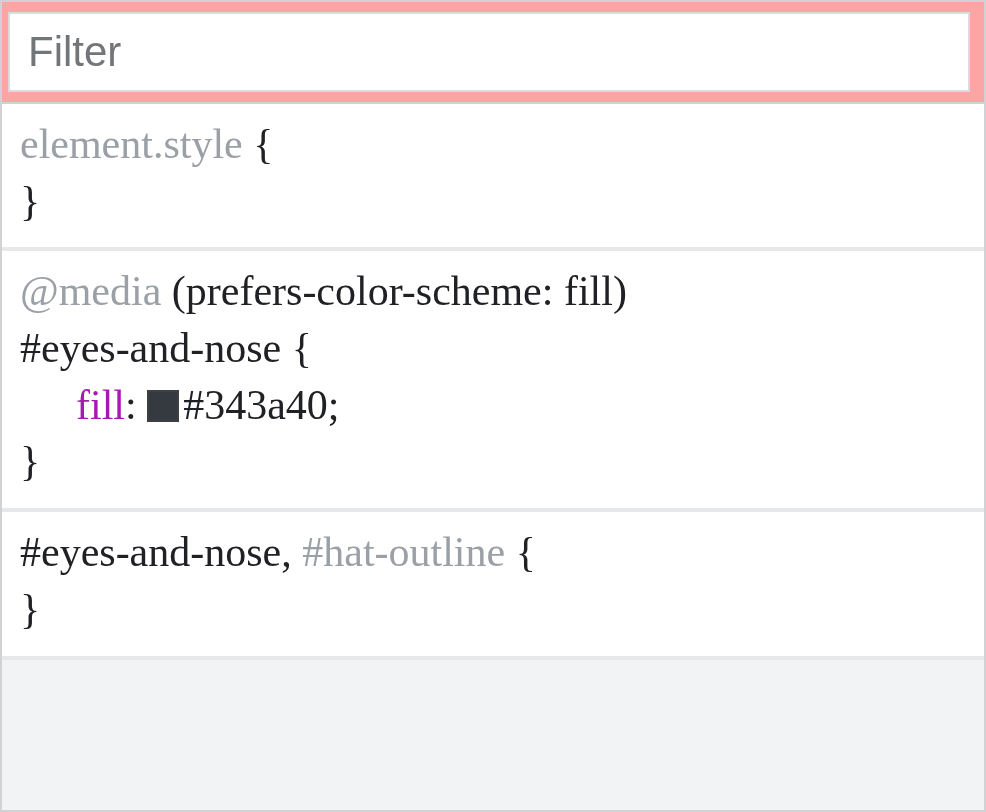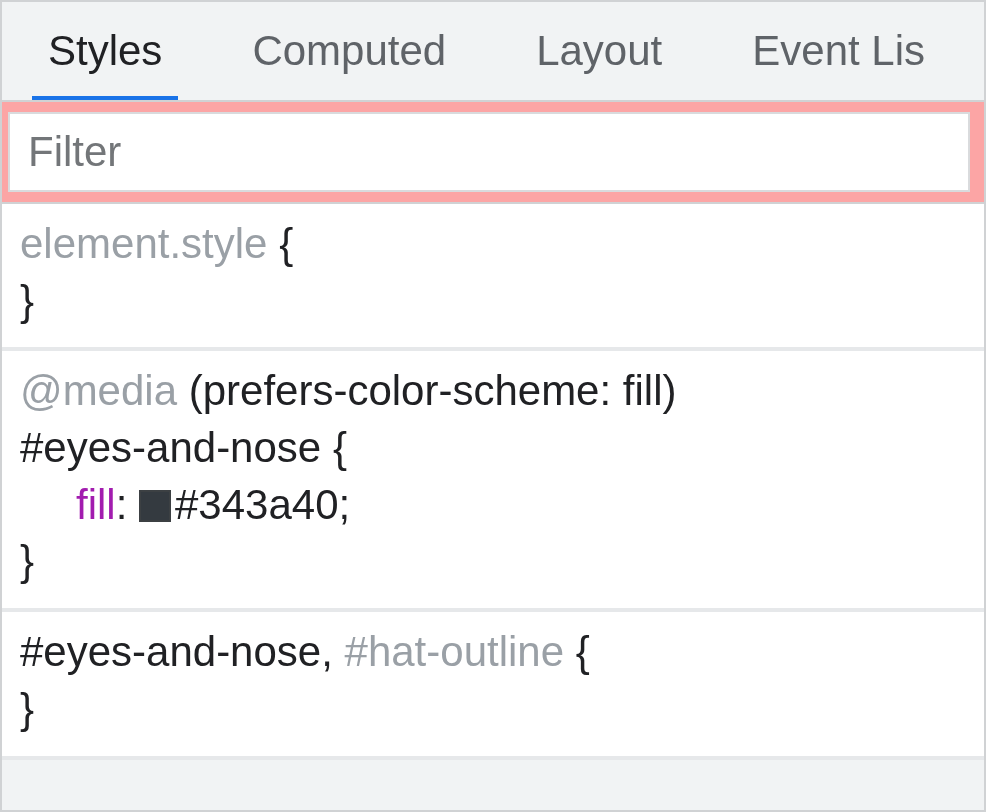--- a/index.html
+++ b/index.html
@@ -67,47 +67,41 @@
   }
   .rule-block {
     background: #ffffff;
     border-bottom: 4px solid #e6e8ea;
     padding: 12px 18px 18px 18px;
     font-family: ui-monospace, SFMono-Regular, Menlo, Consolas, monospace;
     font-size: 42px;
     line-height: 1.35;
     color: #202124;
   }
-  .mono { font-family: Liberation Sans, sans-serif; }
+  .mono { font-family: Liberation Serif, serif; }
   .dim { color: #9aa0a6; }
   .prop { color: #a21caf; }
   .decl { padding-left: 56px; }
   .swatch {
     display: inline-block;
     width: 32px;
     height: 32px;
     border: 2px solid #3c4043;
     vertical-align: -3px;
     margin-right: 4px;
   }
   .overridden { text-decoration: line-through; }
   .brace { color: #202124; }
   .comma { color: #202124; }
 </style>
 </head>
 <body>
 
 <div class="panel">
 
-  <div class="tabbar">
-    <div class="tab active">Styles</div>
-    <div class="tab">Computed</div>
-    <div class="tab">Layout</div>
-    <div class="tab">Event Lis</div>
-  </div>
 
   <div class="filter-row">
     <input class="filter-input" placeholder="Filter" style="">
   </div>
 
   <div class="rule-block">
     <div>
       <span class="dim mono">element.style</span><span class="mono"> </span><span class="brace mono">{</span>
     </div>
     <div>

